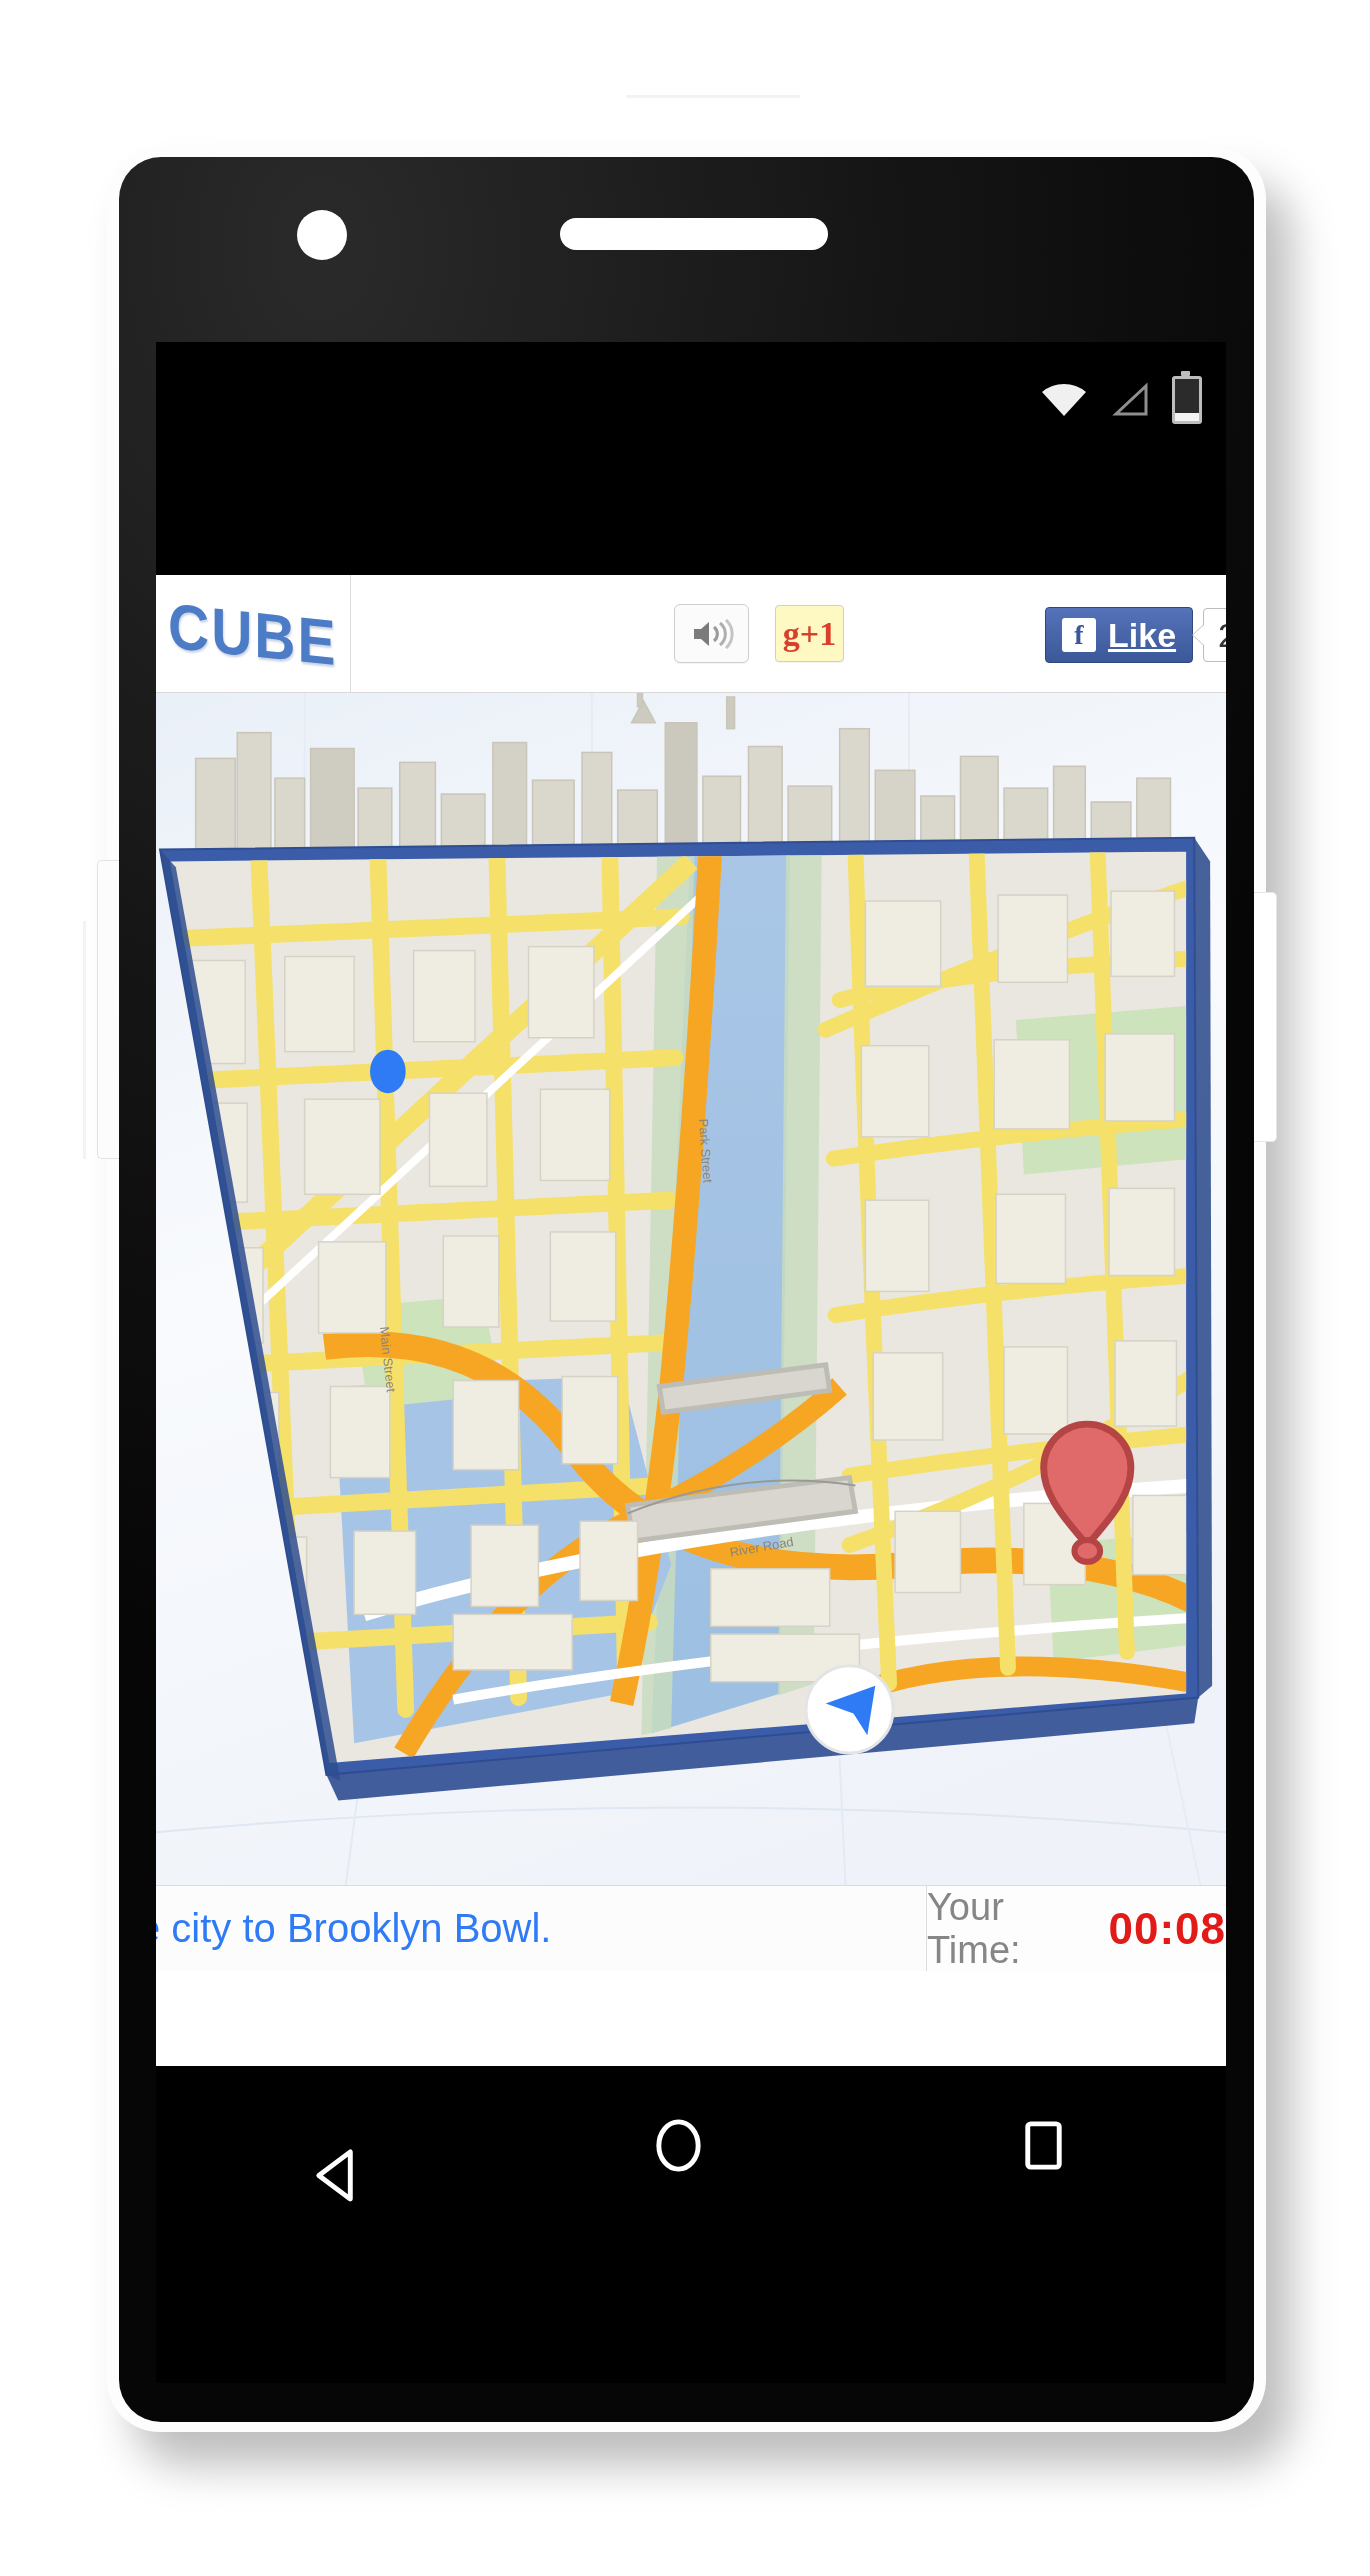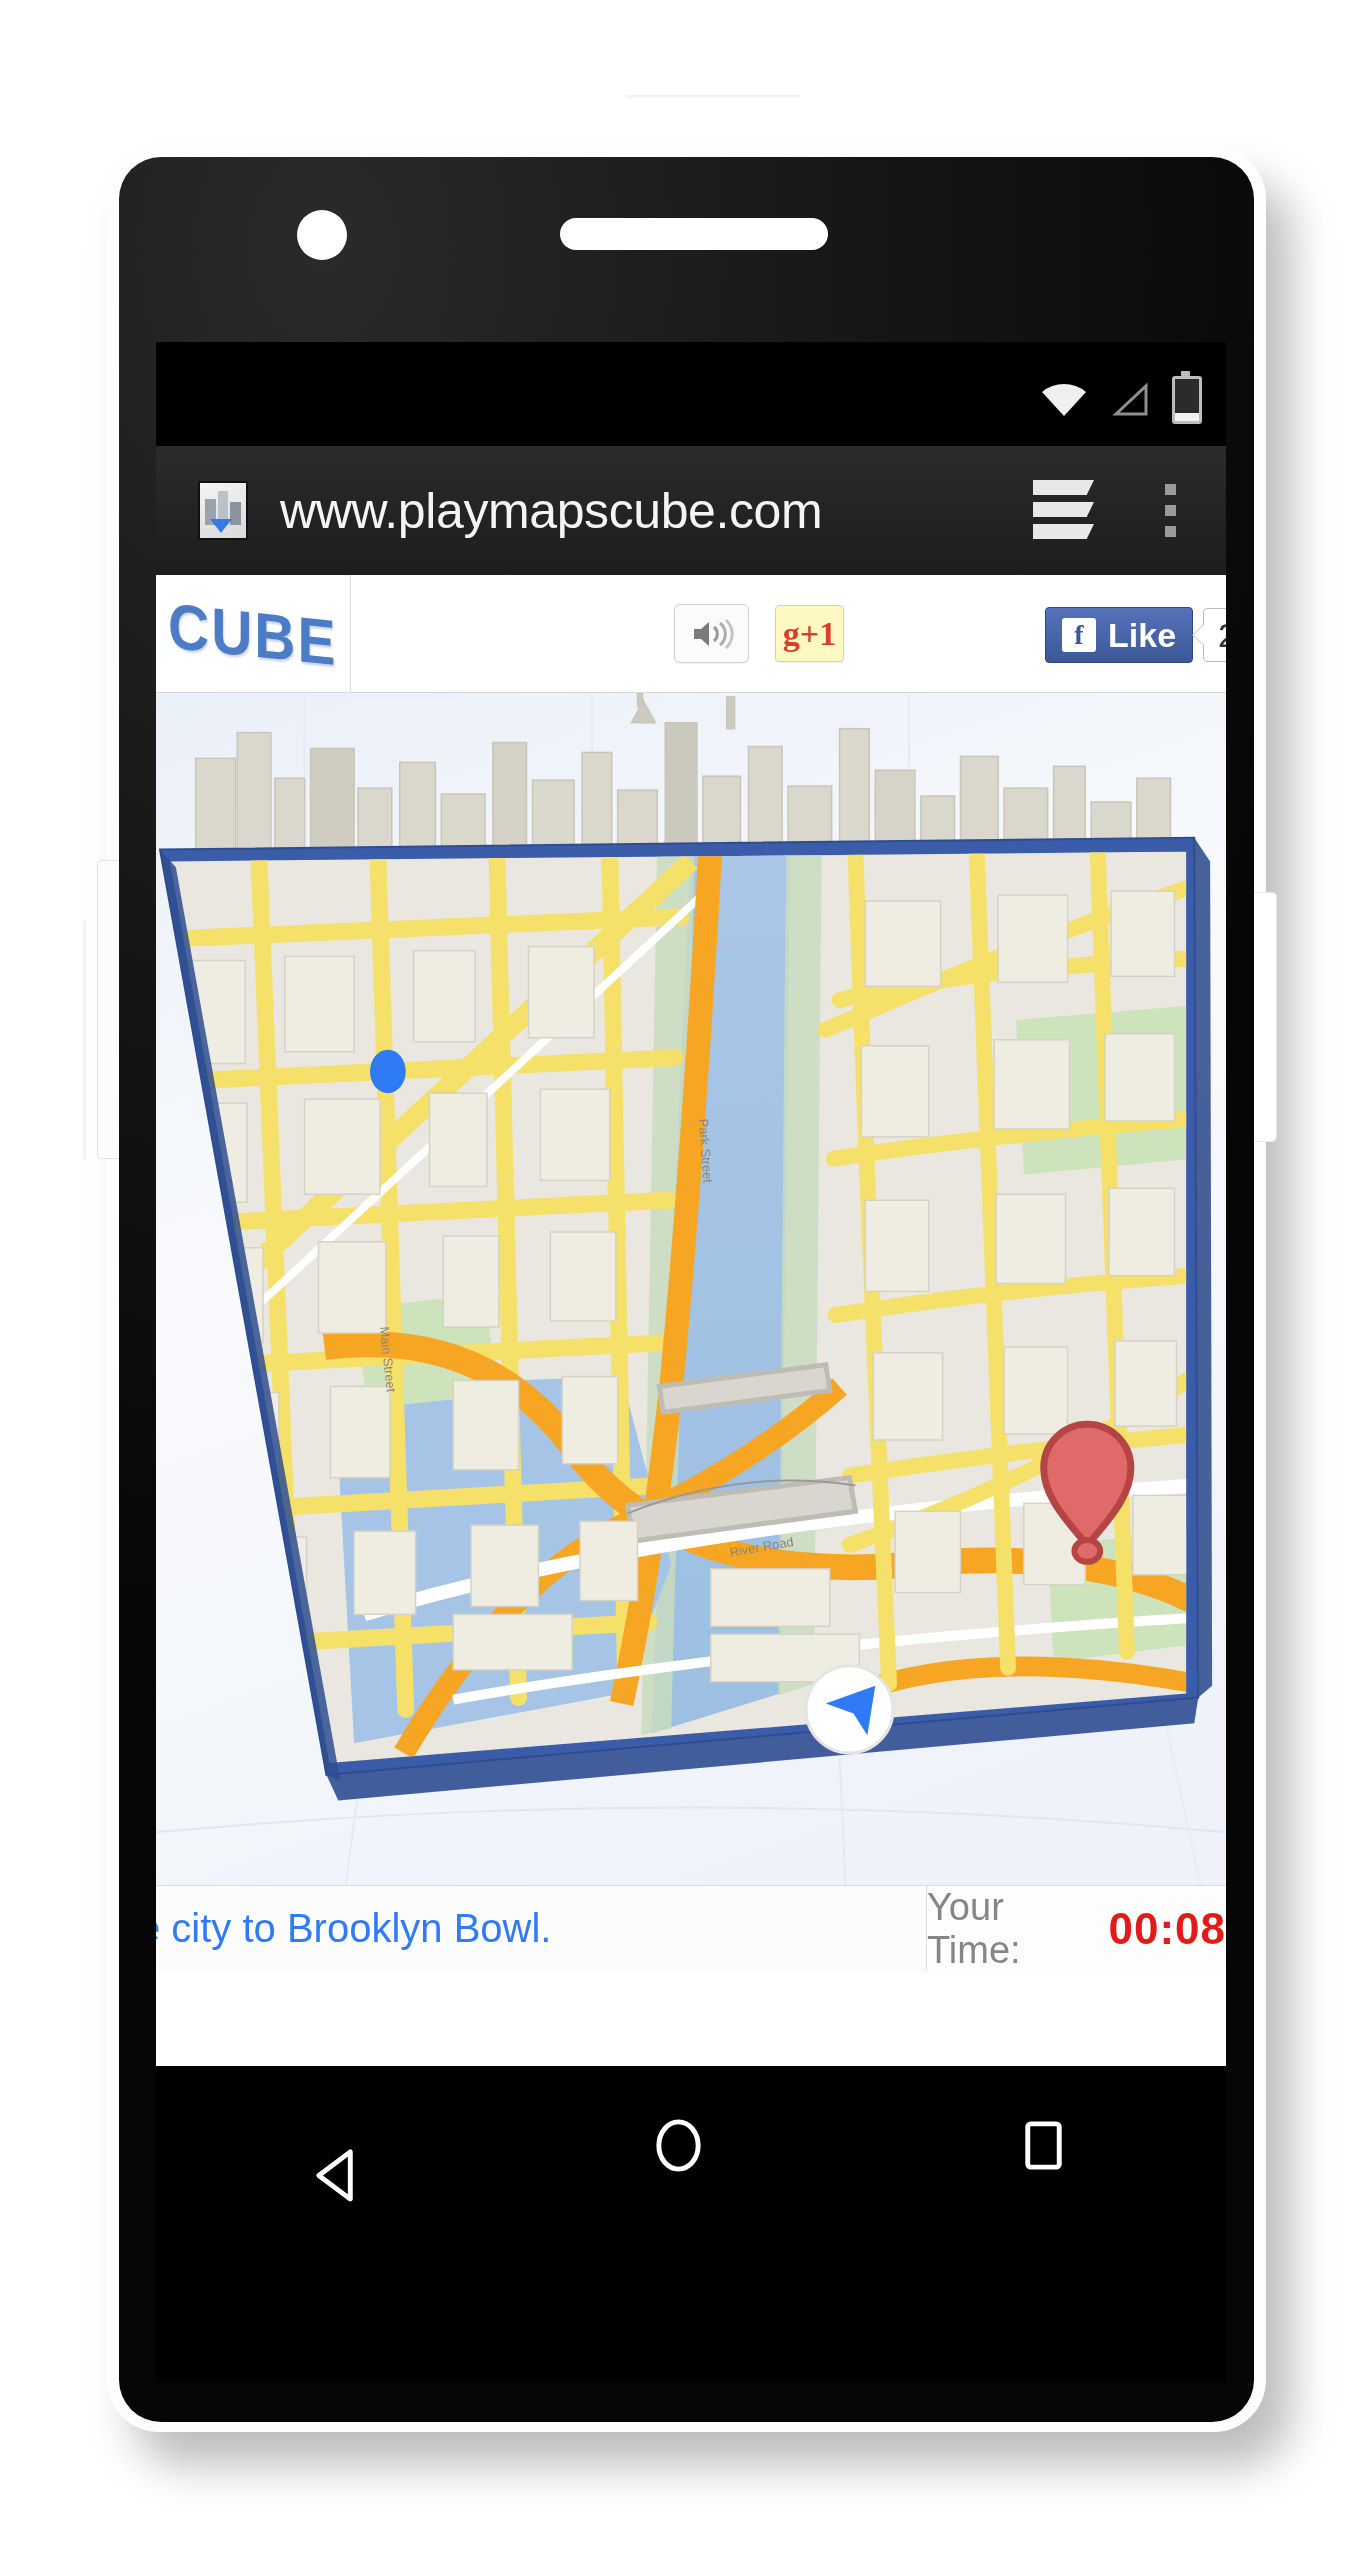--- a/index.html
+++ b/index.html
@@ -170,21 +170,21 @@
   #fb-like{
     background:linear-gradient(180deg,#5572ba 0%,#3b5998 100%);
     border:1px solid #2f477a;border-radius:4px;
     height:54px;padding:0 16px;display:flex;align-items:center;gap:12px;
   }
   #fb-glyph{
     width:34px;height:34px;background:#fff;border-radius:3px;
     color:#3b5998;font-size:28px;font-weight:bold;font-family:"Liberation Serif",serif;
     display:flex;align-items:center;justify-content:center;line-height:1;
   }
-  #fb-label{color:#fff;font-size:34px;font-weight:bold;}
+  #fb-label{color:#fff;font-size:34px;font-weight:bold;text-decoration:underline;}
   #fb-count{
     margin-left:10px;background:#fff;border:1px solid #bcbcbc;border-radius:4px;
     height:52px;padding:0 14px;display:flex;align-items:center;
     color:#333;font-size:34px;position:relative;
   }
   #fb-count:before{
     content:"";position:absolute;left:-11px;top:16px;
     width:0;height:0;border-top:10px solid transparent;
     border-bottom:10px solid transparent;border-right:11px solid #fff;
     filter:drop-shadow(-1px 0 0 #bcbcbc);
@@ -268,39 +268,20 @@
         <svg viewBox="0 0 40 36" width="40" height="36">
           <path d="M36 4 L36 32 L6 32 Z" fill="none" stroke="#8e8e8e" stroke-width="3"></path>
         </svg>
       </span>
       <span class="icon-batt">
         <span class="lvl"></span>
       </span>
     </div>
   </div>
 
-  <div id="omnibox">
-    <span id="favicon">
-      <span class="bld" style="left:5px;top:16px;width:11px;height:26px;"></span>
-      <span class="bld" style="left:18px;top:8px;width:10px;height:34px;background:#b9c2cb;"></span>
-      <span class="bld" style="left:30px;top:19px;width:11px;height:23px;background:#8b949e;"></span>
-      <span class="arw"></span>
-    </span>
-    <span id="url-text">www.playmapscube.com</span>
-    <span id="tab-stack">
-      <i style="top:6px;"></i>
-        <i style="top:28px;"></i>
-        <i style="top:50px;"></i>
-    </span>
-    <span id="menu-dots">
-      <i></i>
-        <i></i>
-        <i style="margin-bottom:0;"></i>
-    </span>
-  </div>
 
   <div id="webpage">
 
     <div id="site-header">
       <div id="logo-cell">
         <span id="cube-logo">CUBE</span>
       </div>
 
       <div id="header-tools">
         <div id="sound-btn" class="hbtn">

